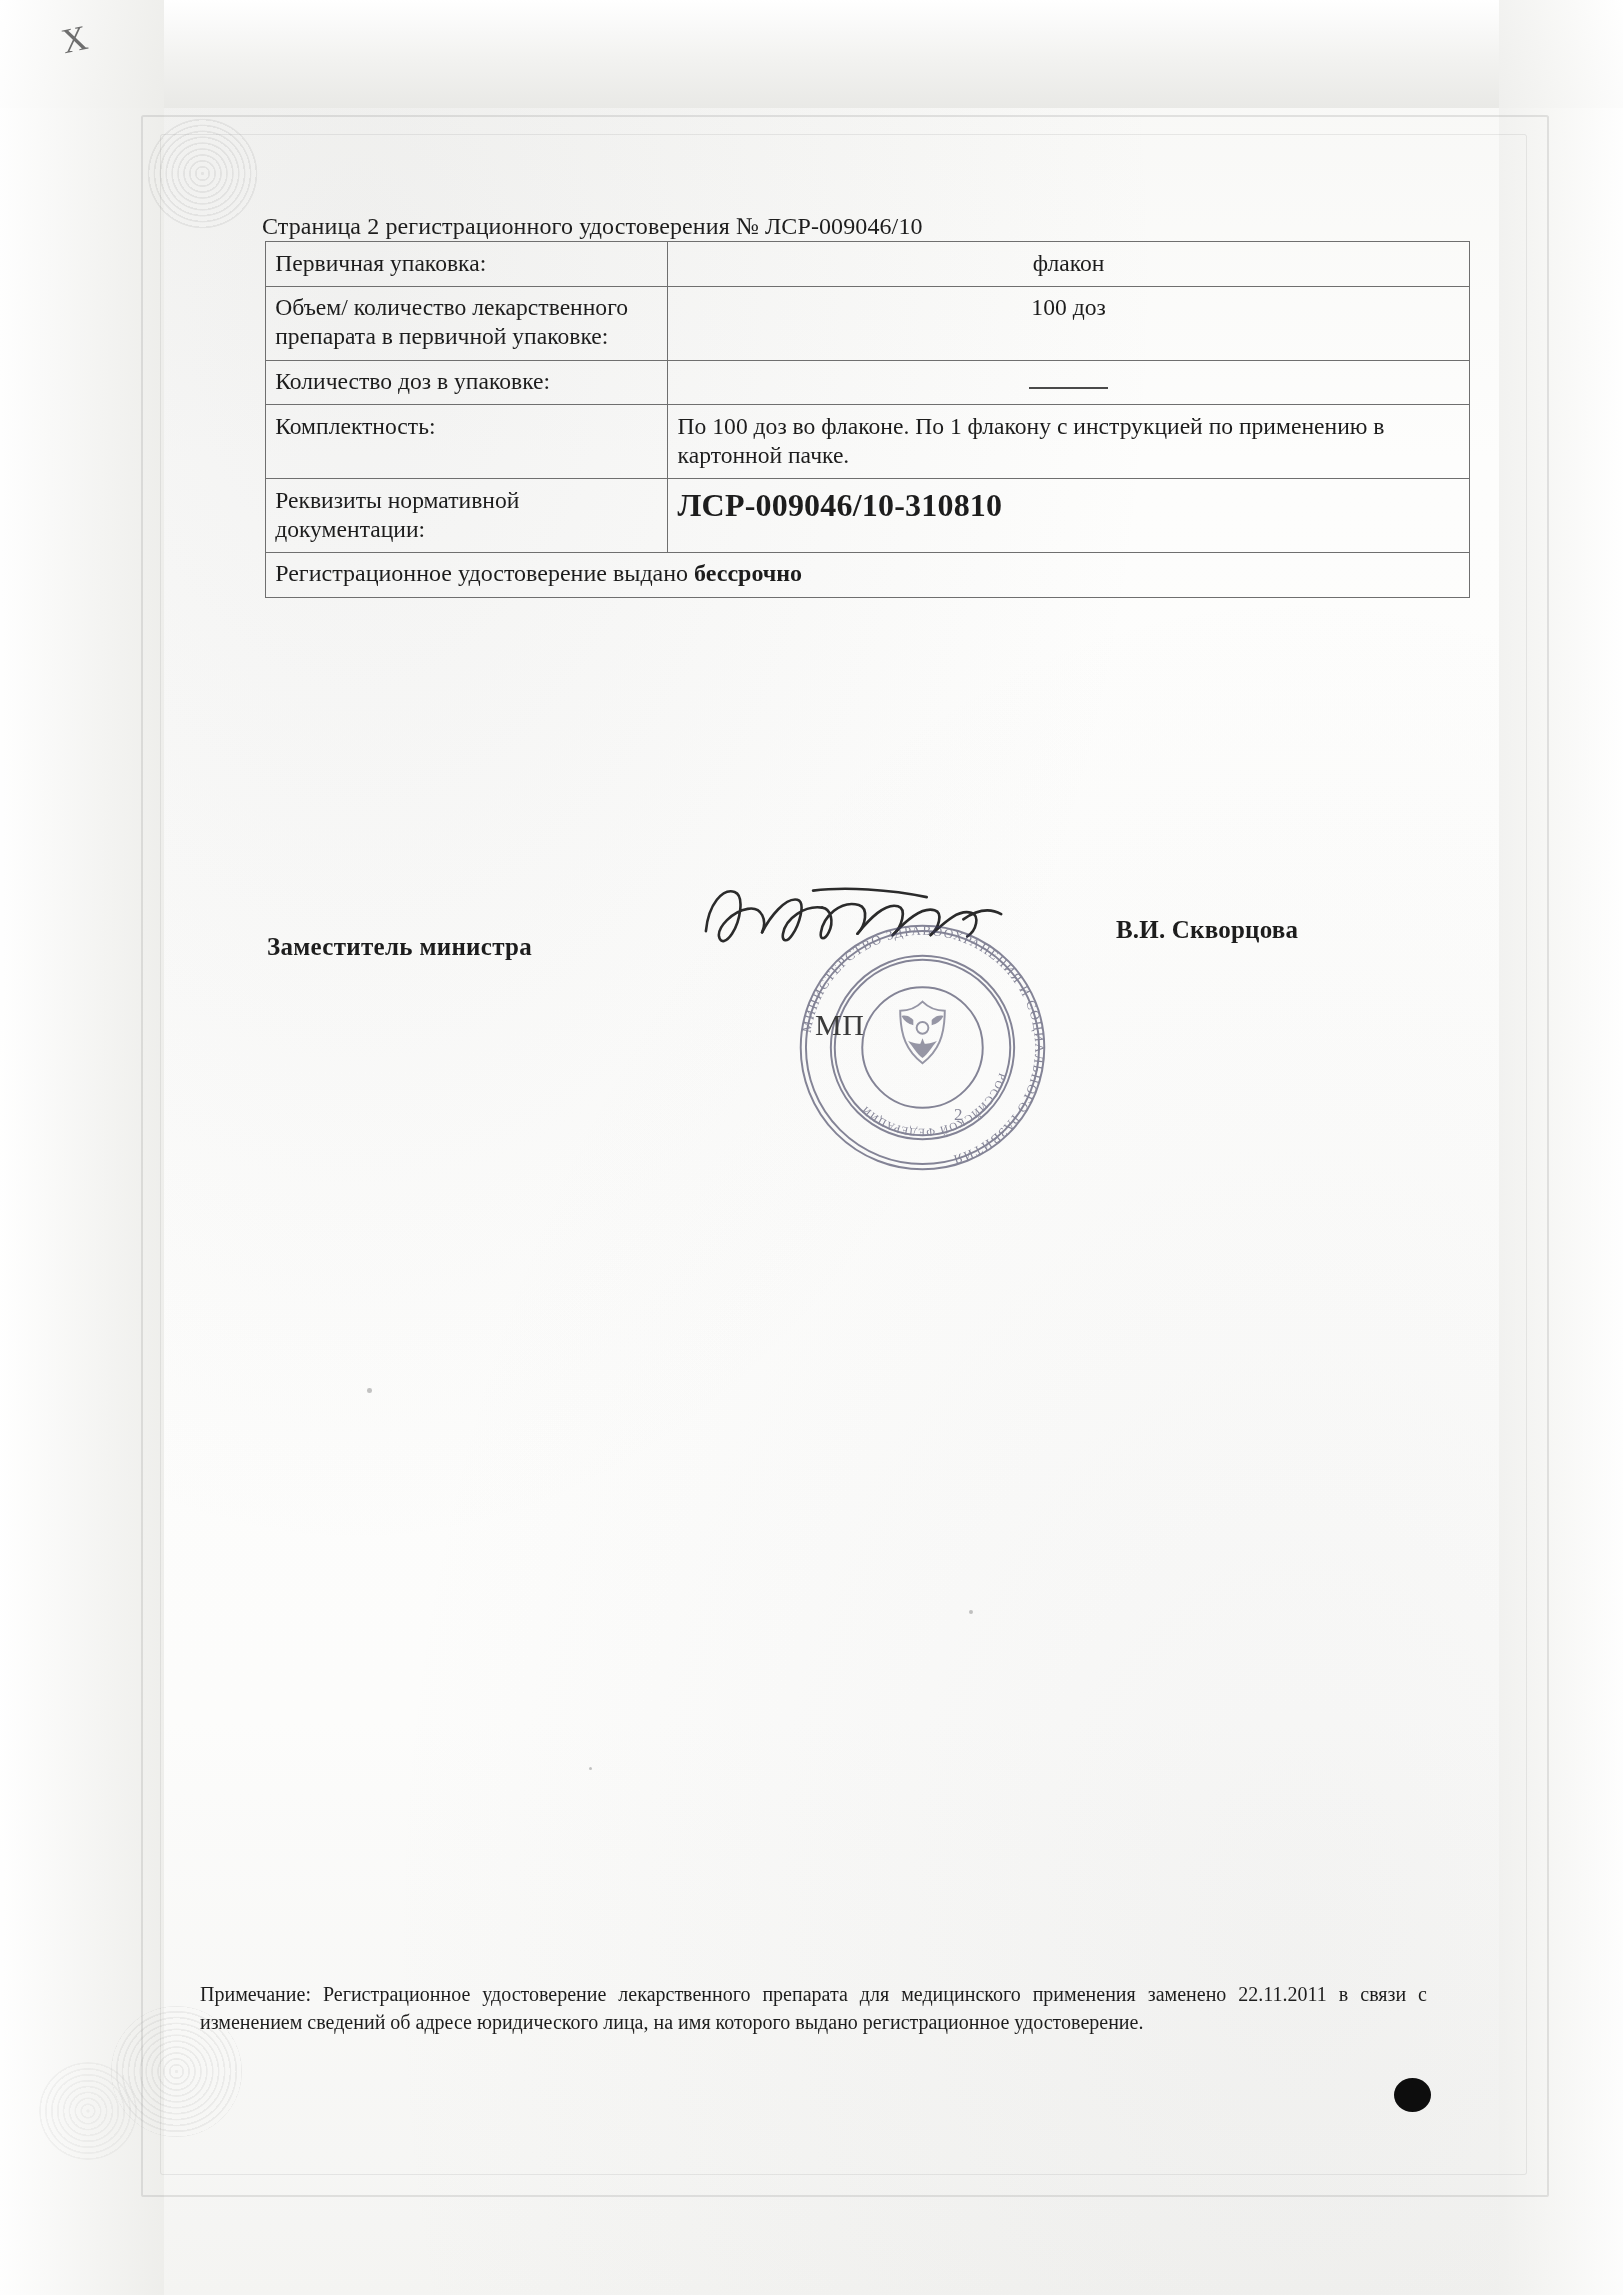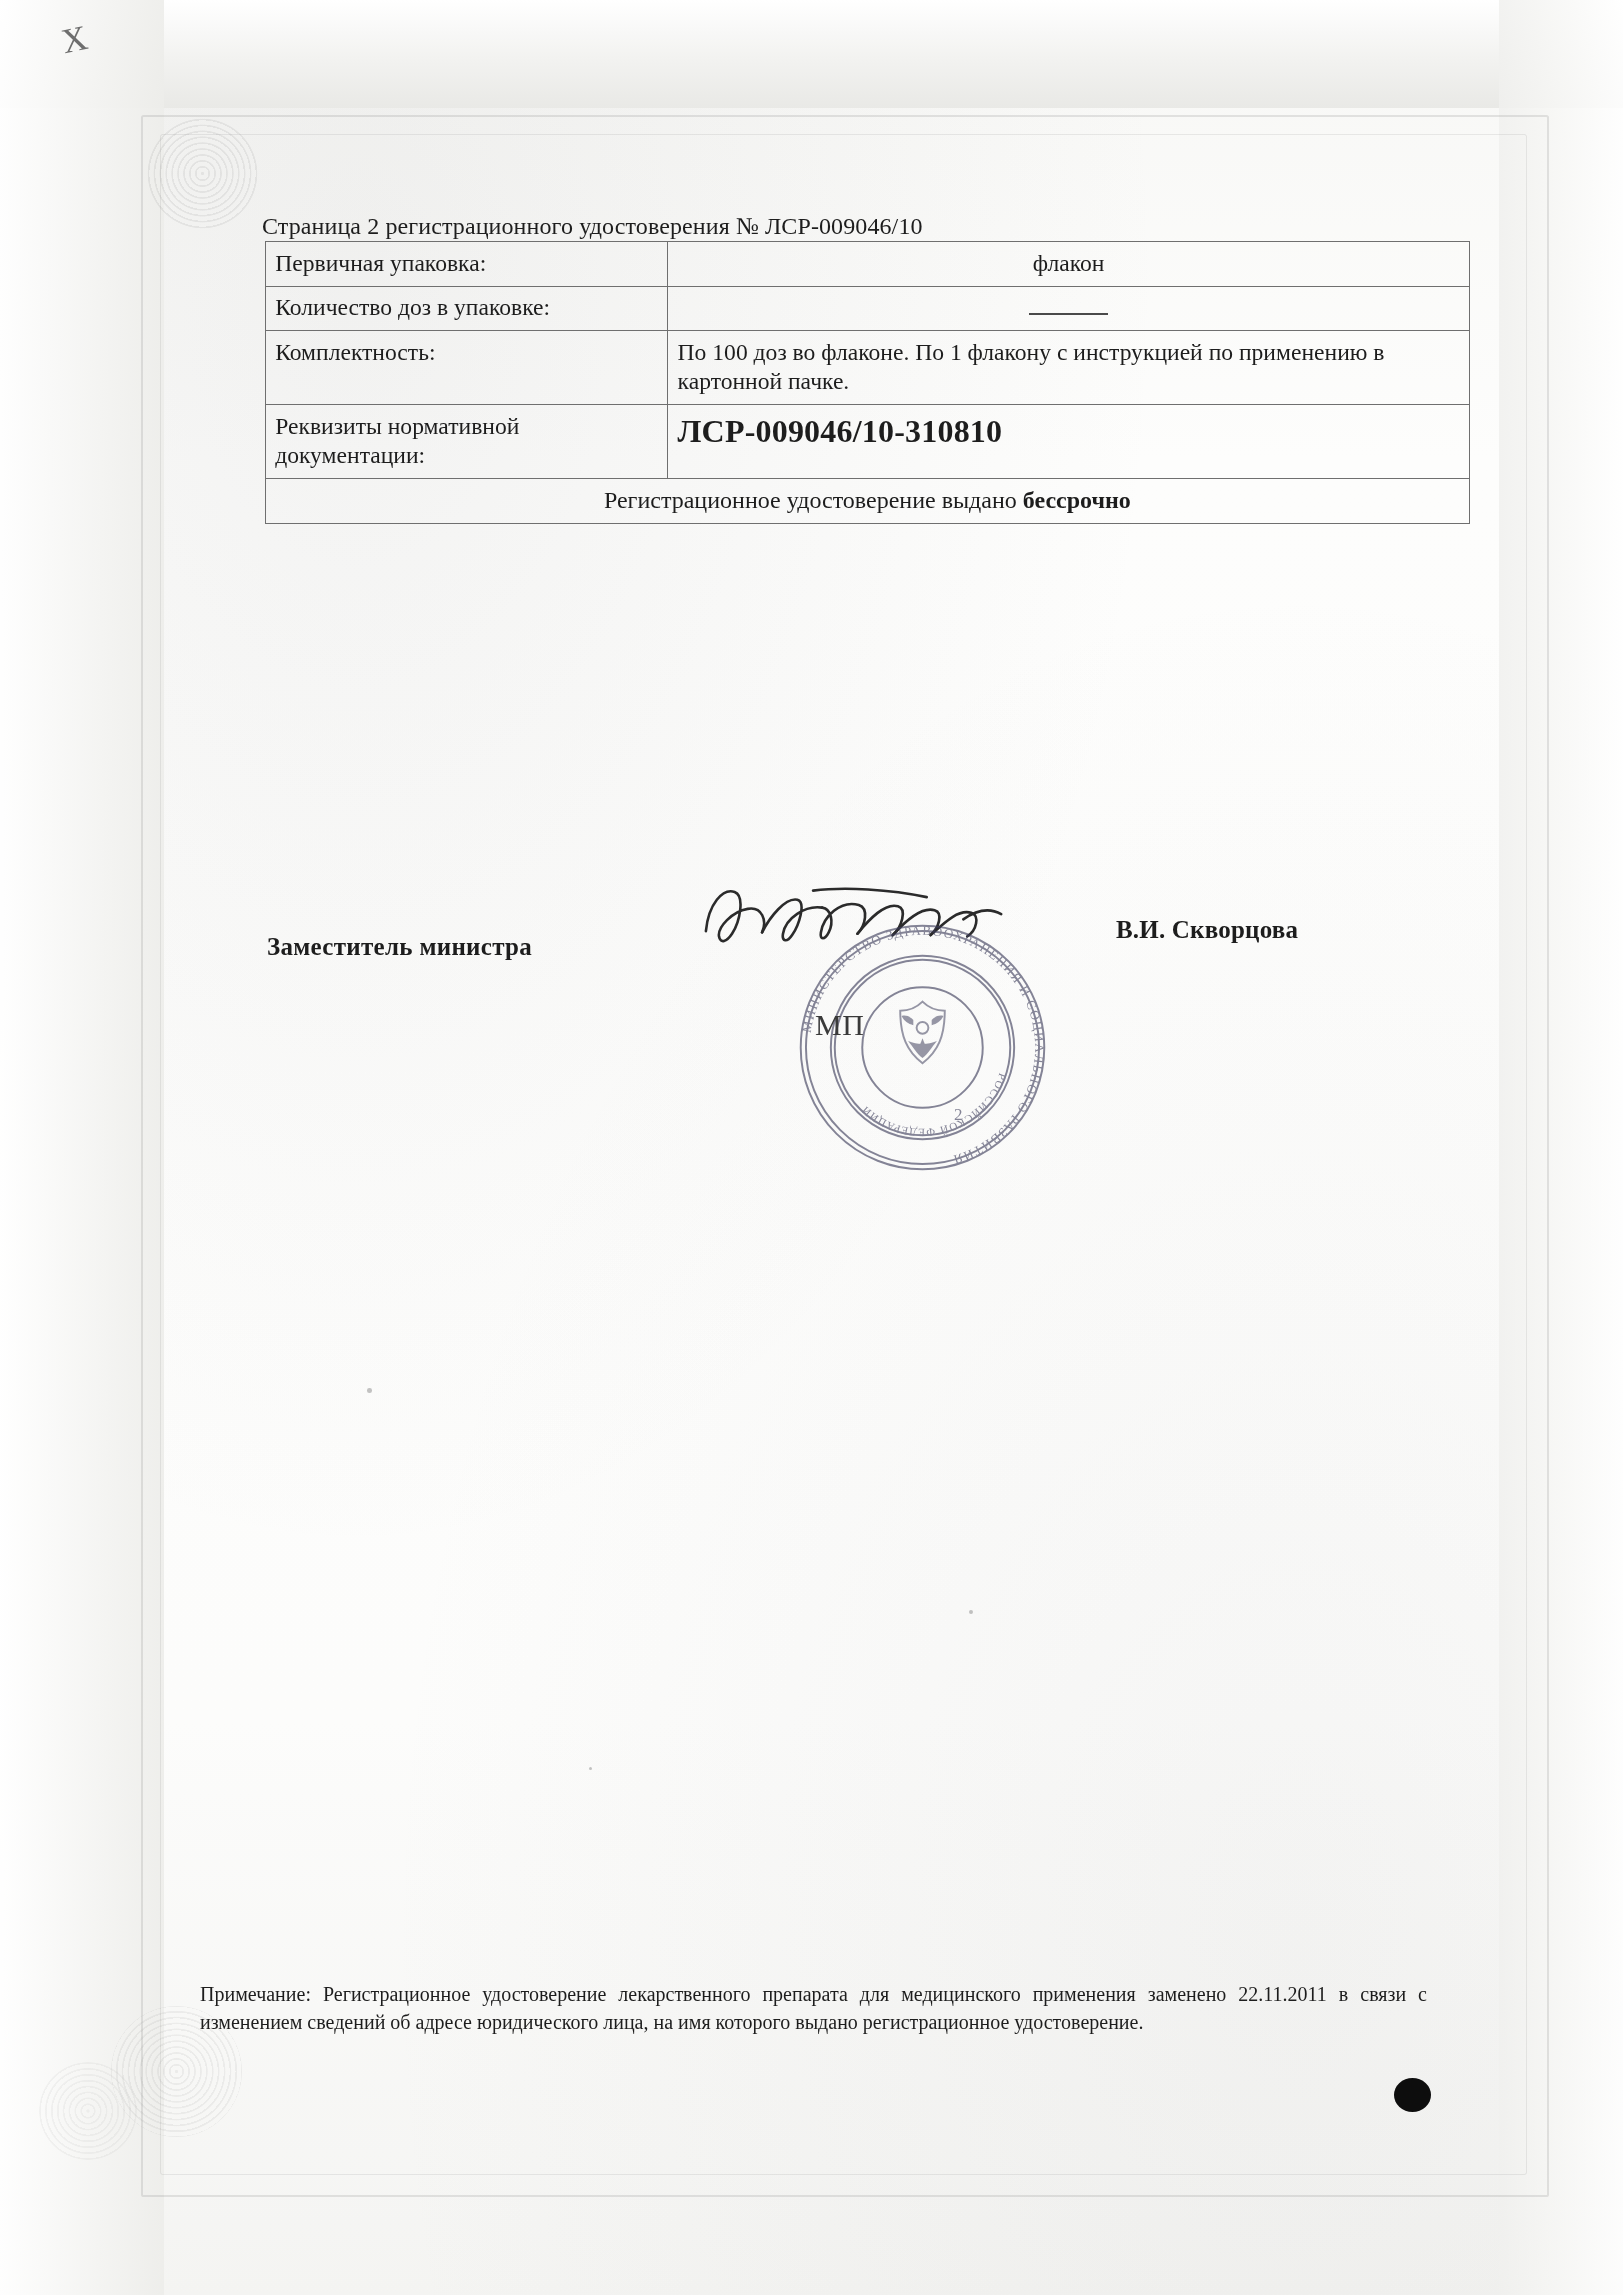--- a/index.html
+++ b/index.html
@@ -119,21 +119,20 @@
     margin-top: 17px;
   }
   .bold { font-weight: bold; }
   .reg-num {
     font-weight: bold;
     font-size: 32px;
     letter-spacing: 0.2px;
   }
   .full-row {
     font-size: 24px;
-    text-align: center;
   }
 
   
   .sig-title {
     position: absolute;
     left: 267px; top: 913px;
     font-weight: bold;
     font-size: 25px;
     letter-spacing: 0.3px;
     margin-top: 20px;
@@ -223,20 +222,24 @@
 
 <div class="corner-scribble">X</div>
 
 <div class="page-head">Страница 2  регистрационного удостоверения № ЛСР-009046/10</div>
 
 <table class="doc-table">
   <tbody>
     <tr>
       <td class="col-label v-mid">Первичная упаковка:</td>
       <td class="col-value v-center">флакон</td>
+    </tr>
+    <tr>
+      <td class="col-label">Объем/ количество лекарственного препарата в первичной упаковке:</td>
+      <td class="col-value v-center">100 доз</td>
     </tr>
     <tr>
       <td class="col-label v-mid">Количество доз в упаковке:</td>
       <td class="col-value v-center"><span class="dash"></span></td>
     </tr>
     <tr>
       <td class="col-label v-mid">Комплектность:</td>
       <td class="col-value">По 100 доз во флаконе. По 1 флакону с инструкцией по применению в картонной пачке.</td>
     </tr>
     <tr>

